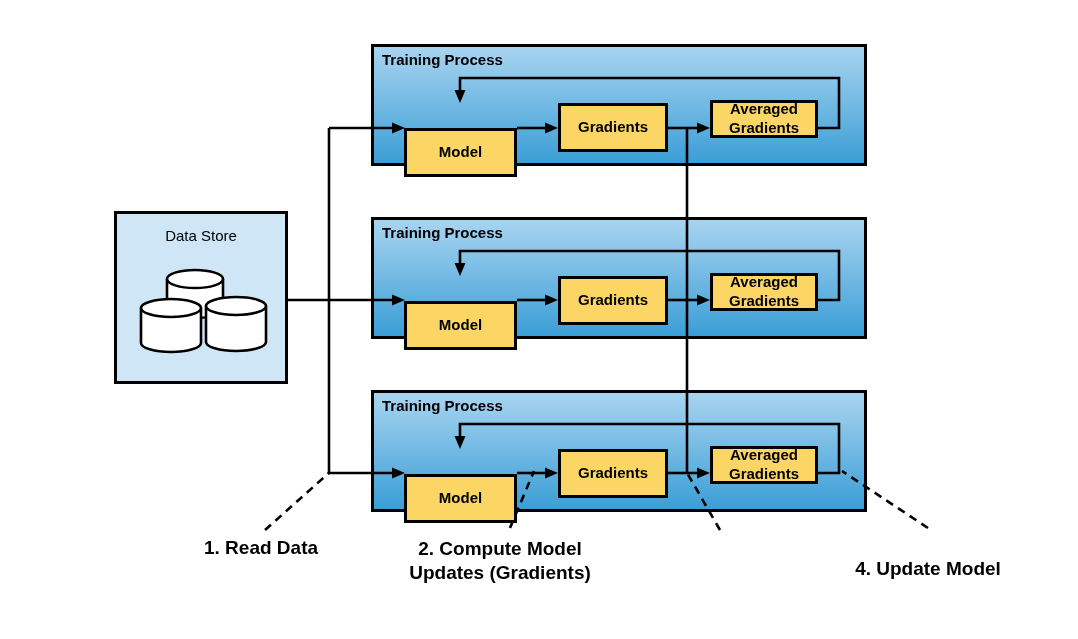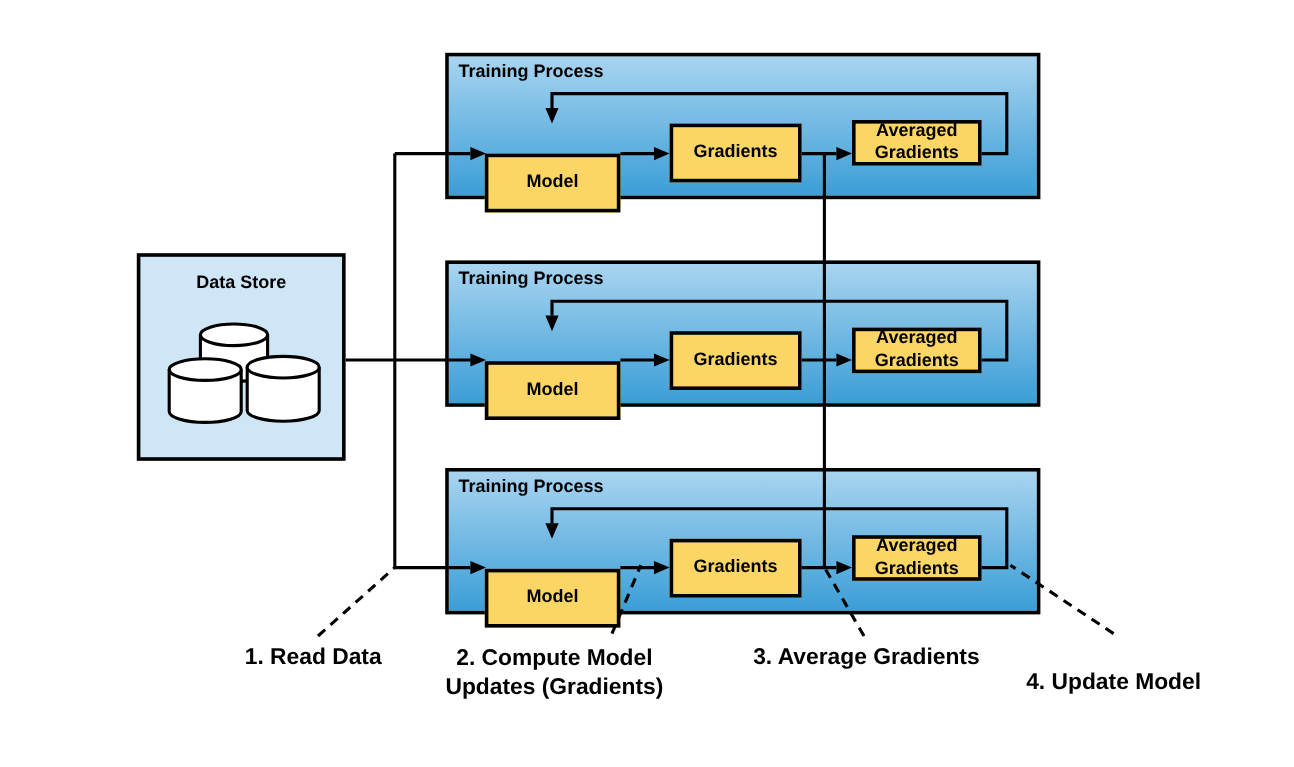--- a/index.html
+++ b/index.html
@@ -22,21 +22,21 @@
   }
   .node.model{left:30px;top:56px;width:113px;height:49px;margin-top:25px;}
   .node.gradients{left:184px;top:56px;width:110px;height:49px;}
   .node.averaged{left:336px;top:53px;width:108px;height:38px;}
   .datastore{
     position:absolute;left:114px;top:211px;width:174px;height:173px;
     background:#cfe6f7;border:3px solid #000;box-sizing:border-box;
   }
   .datastore-title{
     position:absolute;left:0;top:13px;width:100%;text-align:center;
-    font-size:15px;font-weight:bold;white-space:pre-line;
+    font-size:15px;font-weight:normal;white-space:pre-line;
   }
   .cyl-svg{position:absolute;left:0;top:0;}
   .annotation{
     position:absolute;transform:translateX(-50%);
     font-size:19px;font-weight:bold;text-align:center;white-space:pre-line;line-height:1.27;
   }
   .overlay{position:absolute;left:0;top:0;z-index:5;pointer-events:none;}
 </style>
 </head>
 <body>
@@ -78,23 +78,22 @@
 
   <div class="tp" style="top:390px;">
     <div class="tp-title">Training Process</div>
     <div class="node model">Model</div>
     <div class="node gradients">Gradients</div>
     <div class="node averaged">Averaged
 Gradients</div>
   </div>
 
   <div class="annotation" style="left:261px;top:536px;">1. Read Data</div>
-  <div class="annotation" style="left:462px;top:537px;text-align:center;">2. Compute Model
+  <div class="annotation" style="left:500px;top:537px;text-align:center;">2. Compute Model
 Updates (Gradients)</div>
-  <div class="annotation" style="left:722px;top:536px;">3. Average Gradients</div>
   <div class="annotation" style="left:928px;top:536px;margin-top:21px;">4. Update Model</div>
 
   <svg class="overlay" width="1078" height="639" viewBox="0 0 1078 639">
     <g stroke="#000" stroke-width="2.6" fill="none">
 
       <g>
         <path d="M 288 300 H 392"></path>
         <path d="M 329 128 V 473"></path>
         <path d="M 329 128 H 392"></path>
         <path d="M 329 473 H 392"></path>

